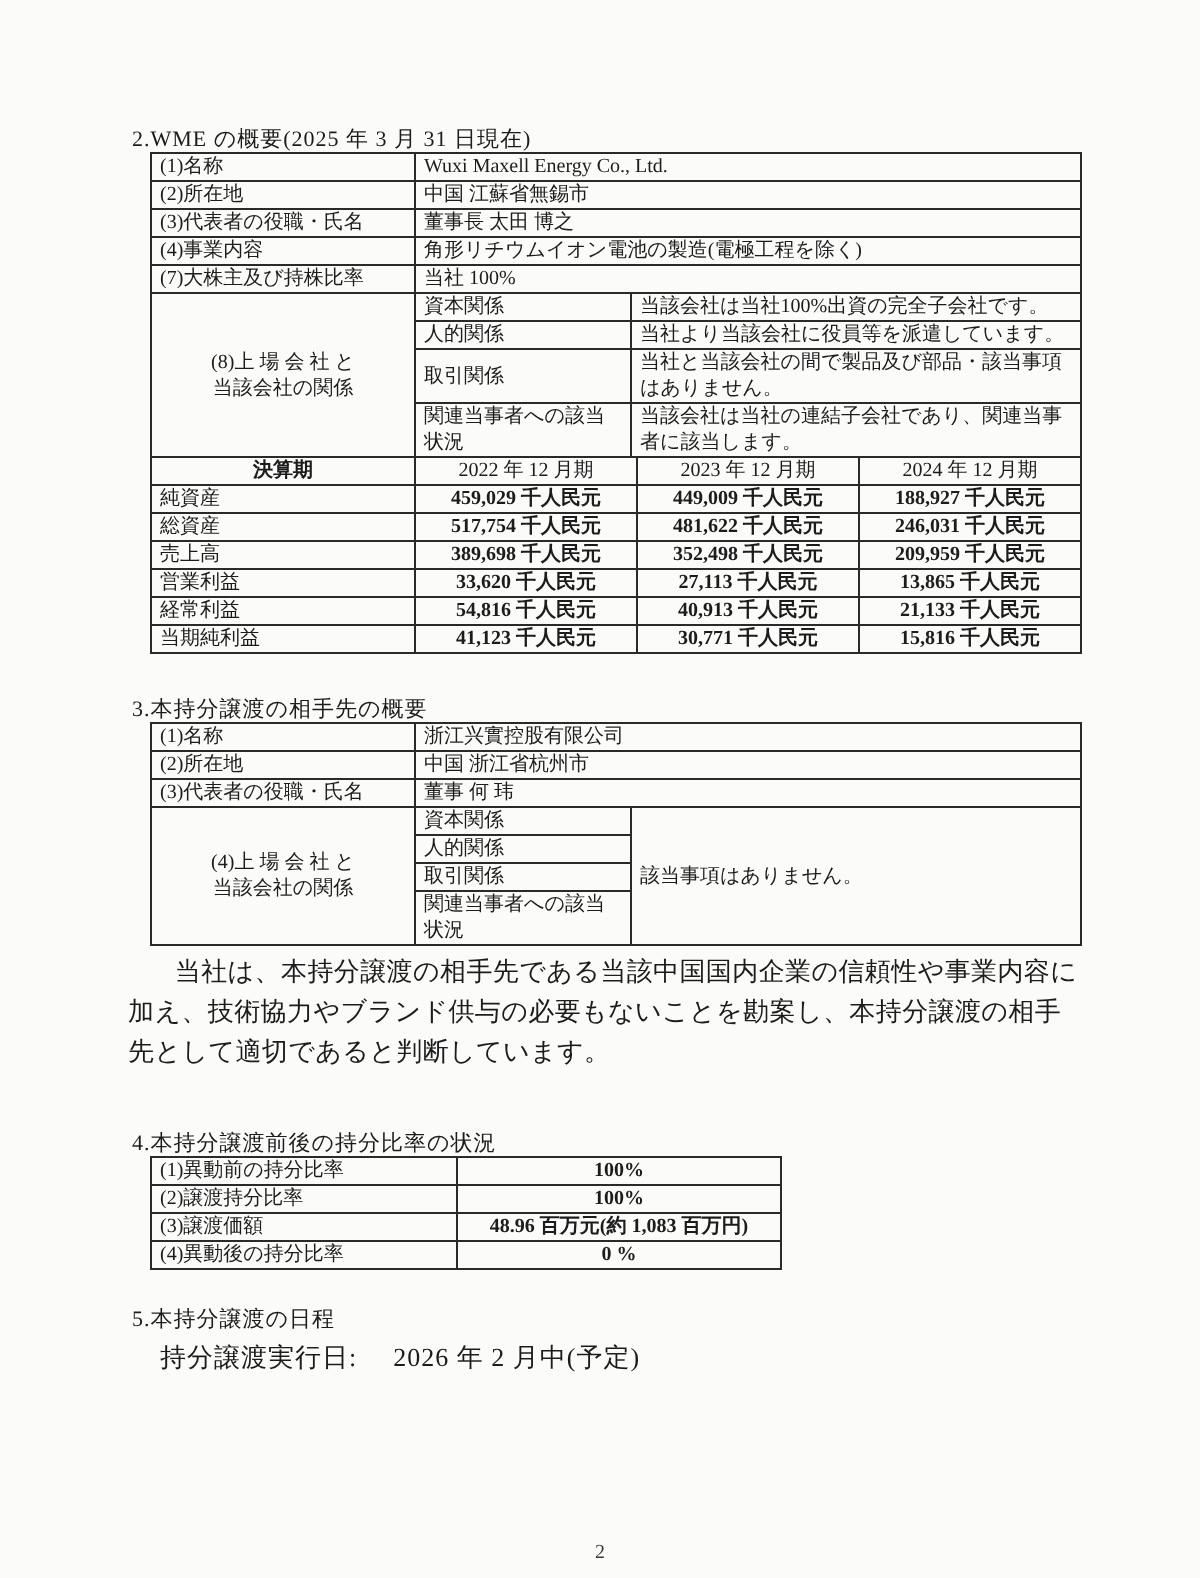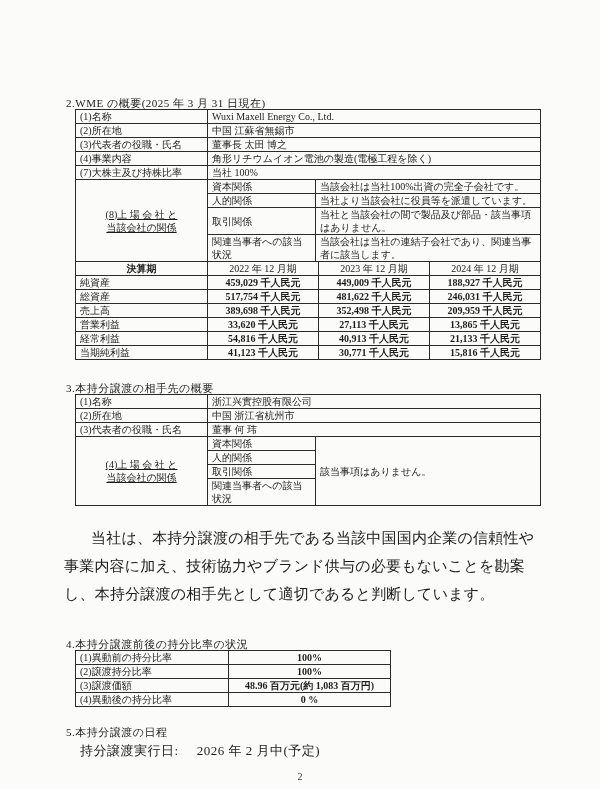--- a/index.html
+++ b/index.html
@@ -10,21 +10,21 @@
     color:#1c1c1c;
     position:relative;
     overflow:hidden;
   }
   .page{position:absolute;inset:0;}
   .heading{
     font-size:11px;line-height:14px;
     margin:0 0 0 66px;
     letter-spacing:0.5px;
   }
-  #h2-heading{padding-top:96px;}
+  #h2-heading{padding-top:63px;}
   #h3-heading{margin-top:21px;}
   #h4-heading{margin-top:29px;}
   #h5-heading{margin-top:18px;}
   table.t{
     border-collapse:collapse;
     table-layout:fixed;
     margin-left:75px;
     margin-top:-1px;
   }
   table.t td{
@@ -36,26 +36,26 @@
     overflow:hidden;
     word-break:break-all;
   }
   .t1a{margin-top:7px;}
   .t2a{margin-top:8px;}
   .t3{margin-top:4px;border-radius:8px;}
   td.lbl{padding-left:6px;}
   td.center{text-align:center;}
   td.right{text-align:center;font-weight:bold;}
   td.rel-label{text-align:center;}
-  .rel-label div{line-height:13px;text-decoration:underline;}
+  .rel-label div{line-height:13px;}
   .para{
-    margin:18px 0 0 64px;
+    margin:3px 0 0 64px;
     width:478px;
-    font-size:15px;
-    line-height:28px;
+    font-size:13px;
+    line-height:20px;
     text-indent:1.8em;
     letter-spacing:0.2px;
   }
   .schedule{
     margin:5px 0 0 80px;
     font-size:13px;
     line-height:14px;
     letter-spacing:0.5px;
   }
   .schedule .sep{display:inline-block;width:18px;}

